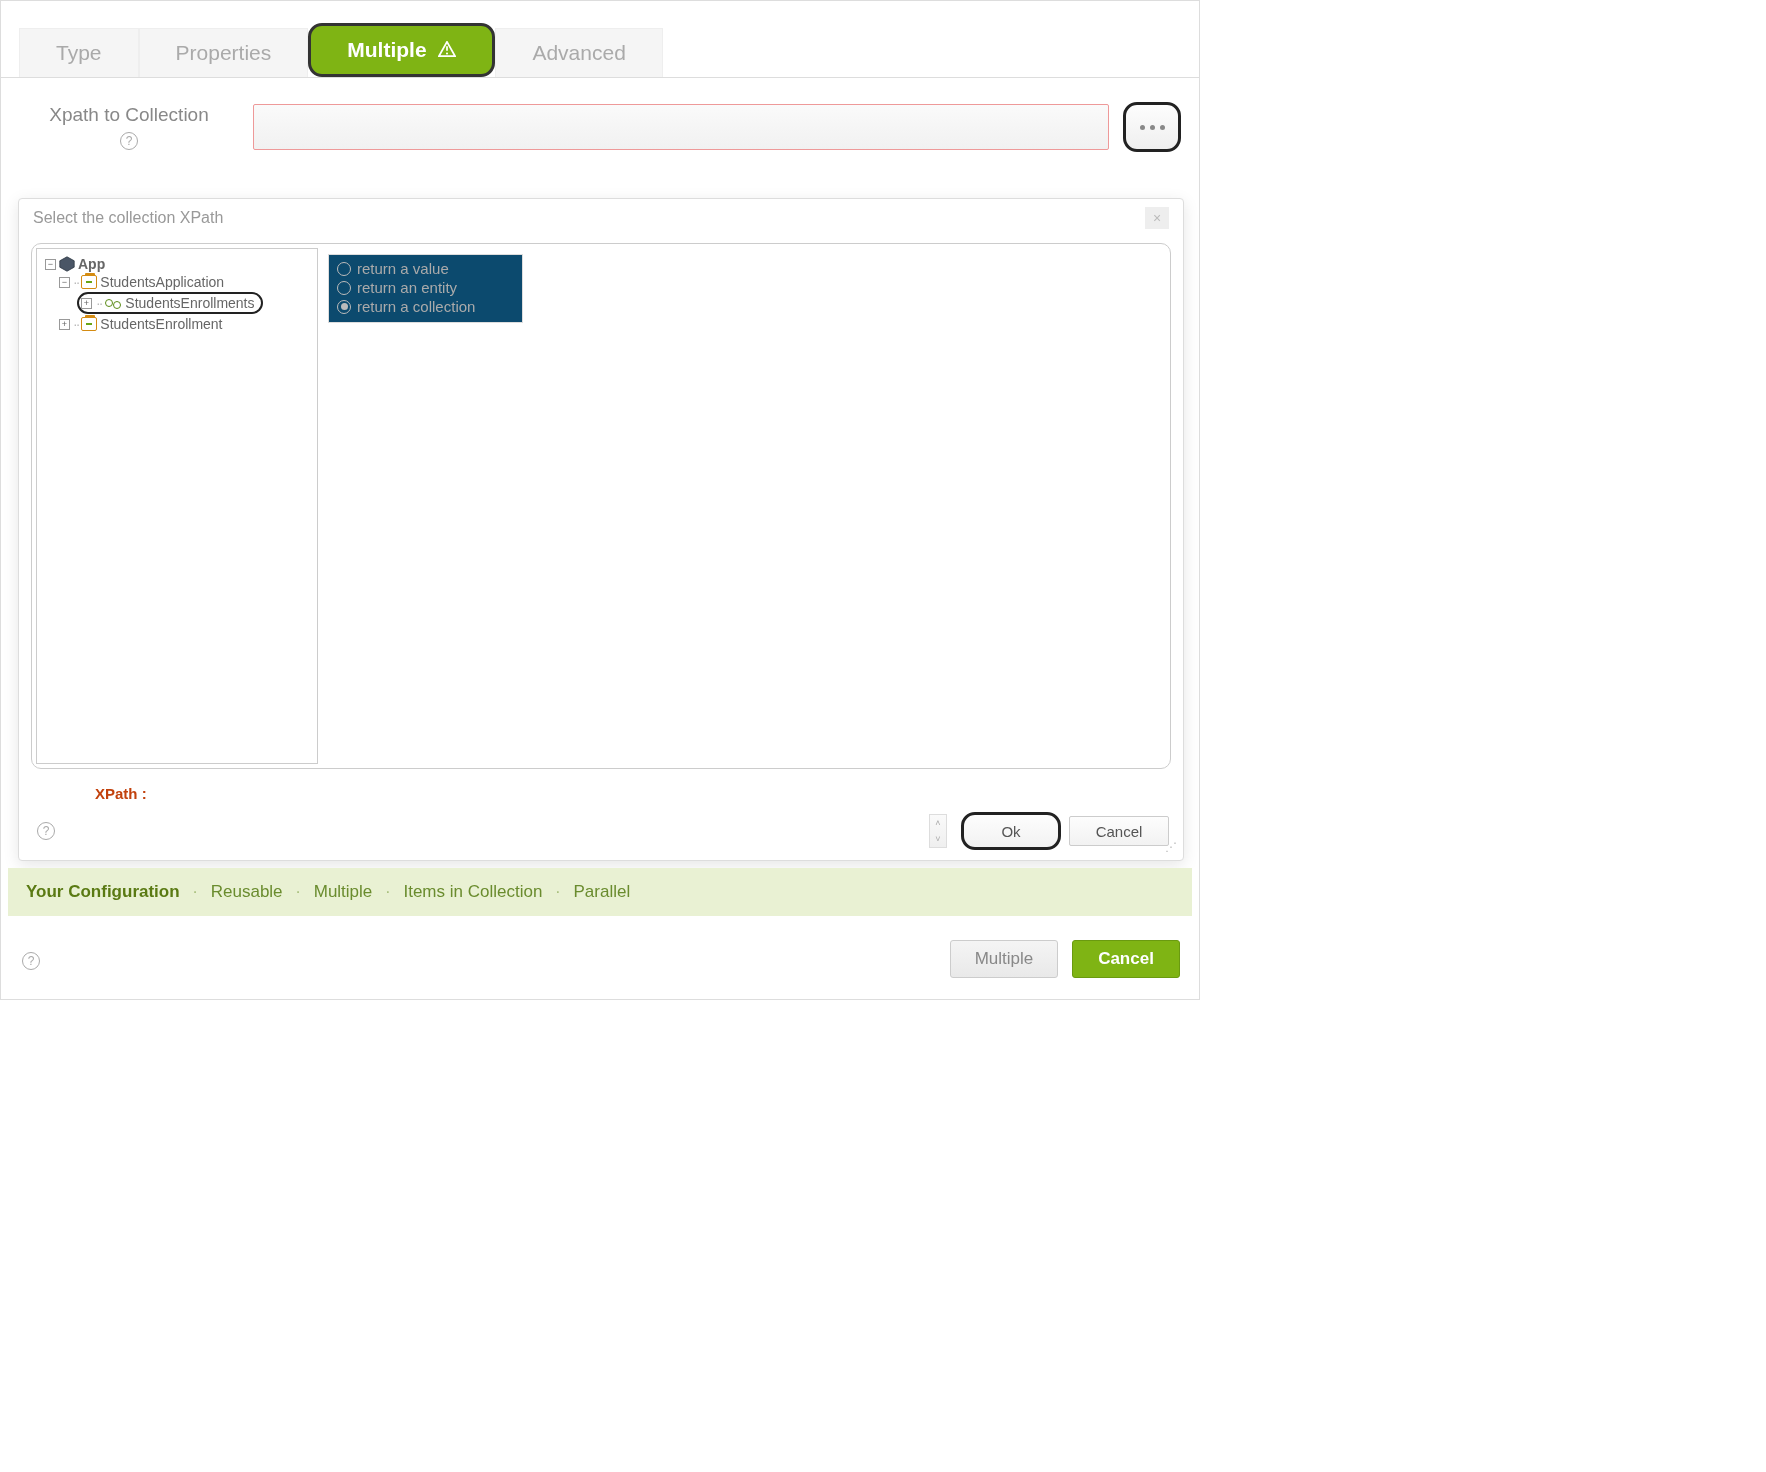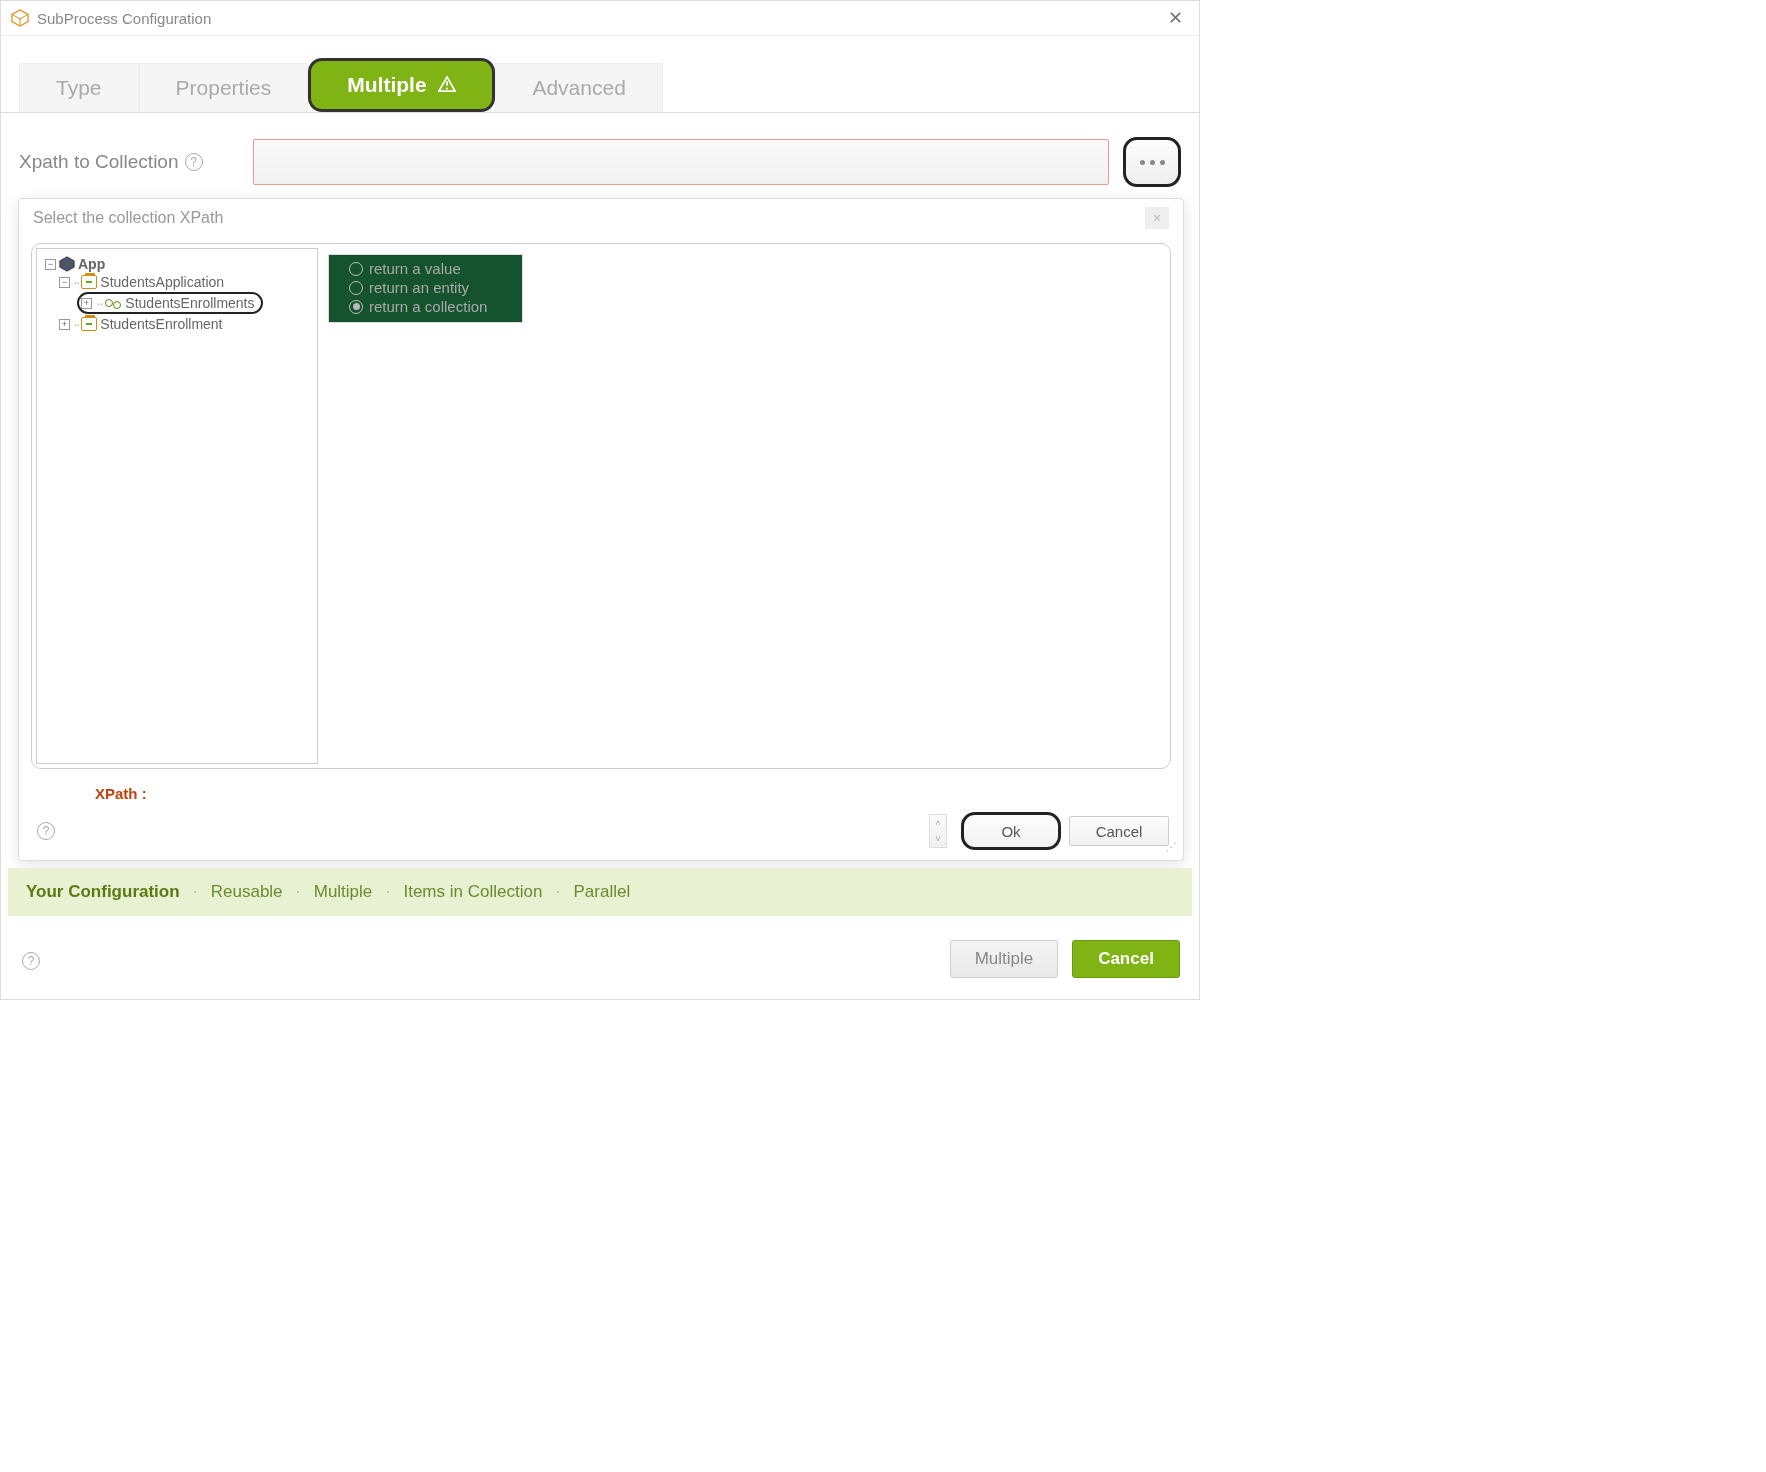--- a/index.html
+++ b/index.html
@@ -75,20 +75,21 @@
     padding: 24px 18px 8px 18px;
     gap: 14px;
   }
   .xpath-row .lbl {
     font-size: 19px;
     color: #888;
     display: flex;
     align-items: center;
     gap: 6px;
     min-width: 220px;
+    flex-direction: column;
   }
   .xpath-input {
     flex: 1;
     height: 46px;
     border: 1px solid #e99;
     background: linear-gradient(#fafafa,#f1f1f1);
     border-radius: 2px;
   }
   .ellipsis-btn {
     width: 58px;
@@ -201,23 +202,23 @@
     display: inline-flex;
     align-items: center;
     gap: 4px;
   }
   .radio-panel {
     flex: 1;
     padding: 6px 10px;
   }
   .radio-box {
     border: 1px solid #ddd;
-    background: #14532d;
+    background: #0c4a6e;
     width: 195px;
-    padding: 4px 8px 6px 20px;
+    padding: 4px 8px 6px 8px;
     color: #aaa;
   }
   .radio-row { display:flex; align-items:center; gap:6px; padding:1px 0; font-size:15px; }
   .radio-circle {
     width: 14px; height: 14px; border: 1.5px solid #bbb; border-radius:50%;
     display:inline-flex; align-items:center; justify-content:center;
   }
   .radio-circle.sel::after { content:""; width:7px; height:7px; background:#bbb; border-radius:50%; }
   .dlg-footer {
     display:flex; align-items:center;
@@ -292,31 +293,20 @@
   }
   .bottom-help {
     position:absolute; left:22px; bottom:30px;
   }
 </style>
 </head>
 <body>
 
 <div class="window">
 
-  <div class="titlebar">
-    <span class="app-icon">
-      <svg viewBox="0 0 20 20" width="18" height="18">
-          <polygon points="10,1 19,6 19,14 10,19 1,14 1,6" fill="#fff" stroke="#e3952a" stroke-width="1.5"></polygon>
-          <polyline points="1,6 10,11 19,6" fill="none" stroke="#e3952a" stroke-width="1.2"></polyline>
-          <line x1="10" y1="11" x2="10" y2="19" stroke="#e3952a" stroke-width="1.2"></line>
-        </svg>
-    </span>
-    <span>SubProcess Configuration</span>
-    <span class="close-x">✕</span>
-  </div>
 
   <div class="tabs-row">
     <div class="tab">Type</div>
     <div class="tab">Properties</div>
     <div class="tab active">
       <span>Multiple</span>
       <span class="warn-tri">
         <svg width="18" height="16" viewBox="0 0 20 18">
             <polygon points="10,1 19,17 1,17" fill="none" stroke="#fff" stroke-width="2"></polygon>
             <line x1="10" y1="6" x2="10" y2="11" stroke="#fff" stroke-width="2"></line>

